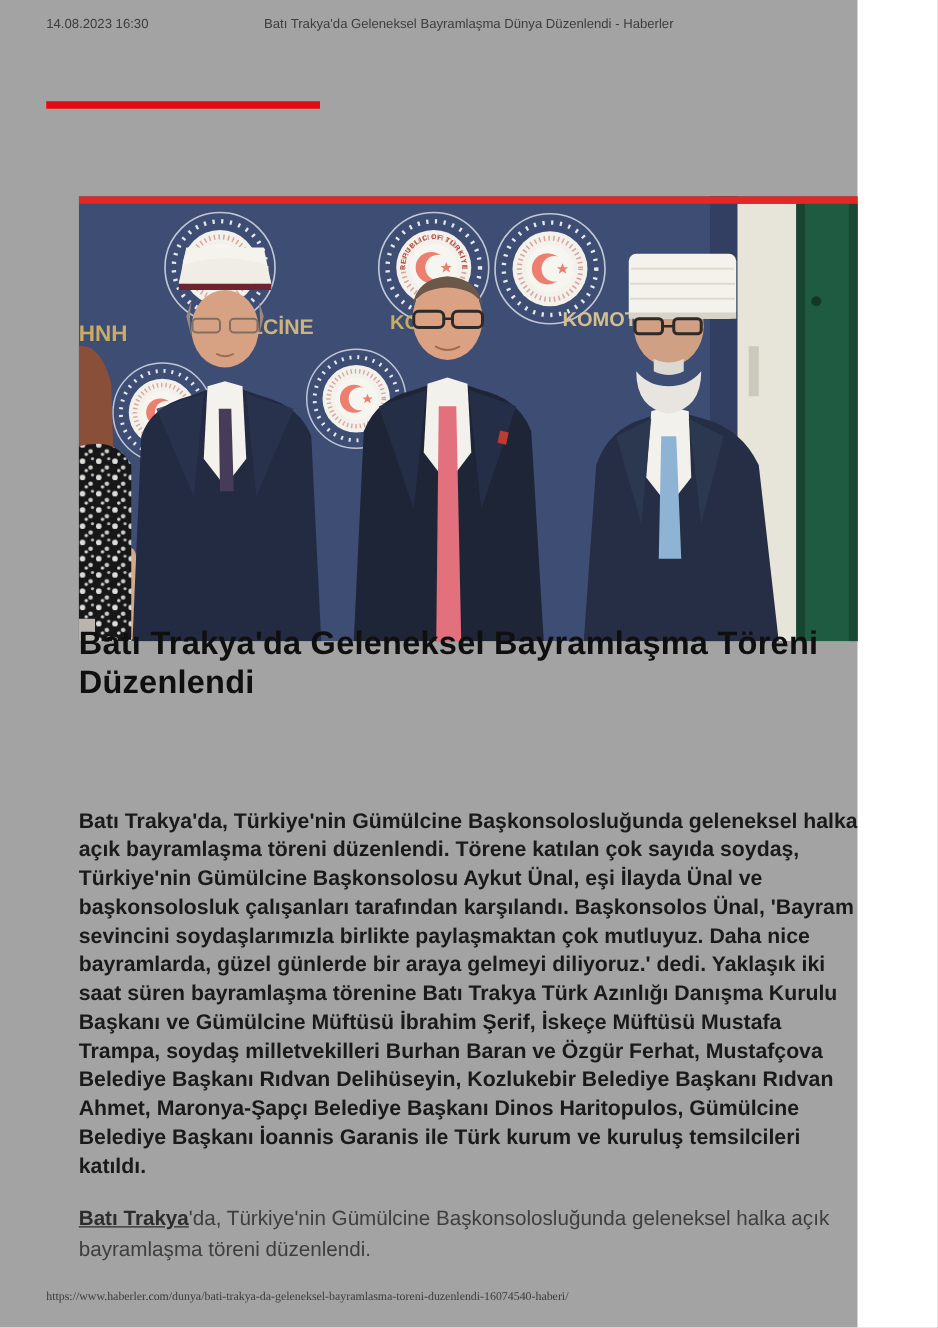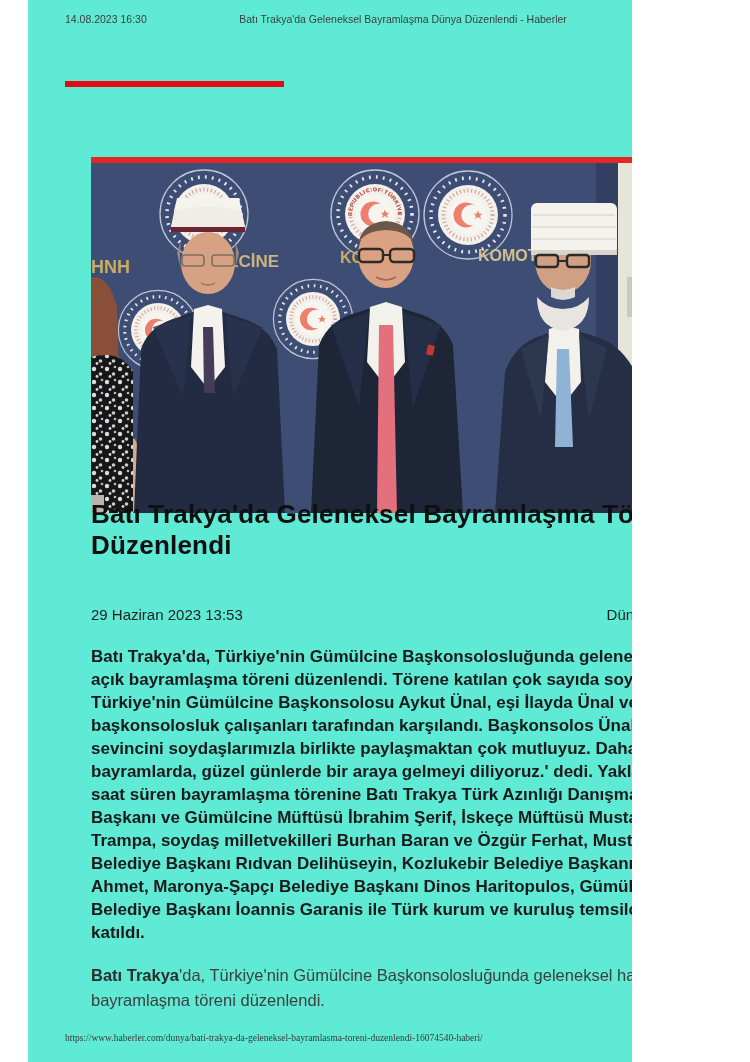--- a/index.html
+++ b/index.html
@@ -1,19 +1,19 @@
 <!DOCTYPE html>
 <html><head>
 <meta charset="utf-8">
 <style>
   * { margin:0; padding:0; box-sizing:border-box; }
   html,body { background:#ffffff; }
   .page {
-    position:relative; width:604px; height:1062px; background:#5eead4;
-    font-family:"Liberation Sans", sans-serif; overflow:hidden;margin-left:28px;
+    position:relative; width:686px; height:1062px; background:#a3a3a3;
+    font-family:"Liberation Sans", sans-serif; overflow:hidden;
   }
   .print-header { position:absolute; top:13px; left:0; width:750px; height:16px; }
   .ph-datetime { position:absolute; left:37px; top:0; font-size:10.5px; color:#3d3d3d; }
   .ph-title { position:absolute; left:0; top:0; width:100%; text-align:center; font-size:10.5px; color:#3d3d3d; }
   .logo-bar { position:absolute; left:37px; top:81px; width:219px; height:6px; }
   .photo-wrap { position:absolute; left:63px; top:157px; width:624px; height:356px; }
   .headline {
     position:absolute; left:63px; top:499px; width:626px;
     font-size:26px; line-height:31px; font-weight:700; color:#0f0f0f; letter-spacing:0.2px;
   }
@@ -21,21 +21,21 @@
   .meta-date { position:absolute; left:0; top:0; }
   .meta-category { position:absolute; right:0; top:0; }
   .article-body {
     position:absolute; left:63px; top:645px; width:627px;
     font-size:17px; line-height:23px; font-weight:700; color:#1a1a1a;
   }
   .article-summary {
     position:absolute; left:63px; top:963px; width:627px;
     font-size:16.5px; line-height:25px; font-weight:400; color:#3e3e3e;
   }
-  .summary-lead { font-weight:700; color:#2d2d2d; }
+  .summary-lead { font-weight:700; color:#2d2d2d;text-decoration:underline; }
   .print-footer { position:absolute; top:1033px; left:0; width:750px; height:14px; }
   .pf-url { position:absolute; left:37px; top:0; font-size:9.5px; color:#3a3a3a;font-family:Liberation Serif, serif; }
   .pf-page { position:absolute; right:37px; top:0; font-size:10px; color:#3a3a3a; }
 </style>
 </head>
 <body>
 
 <div class="page">
 
   <div class="print-header">
@@ -152,24 +152,20 @@
         <rect x="476" y="98" width="22" height="12" rx="3" fill="none" stroke="#2e2a28" stroke-width="2.4"></rect>
         <path d="M467,104 L476,104" stroke="#2e2a28" stroke-width="2"></path>
       </g>
 
       <rect x="0" y="0" width="624" height="6" fill="#e42722"></rect>
     </svg>
   </div>
 
   <h1 class="headline">Batı Trakya'da Geleneksel Bayramlaşma Töreni Düzenlendi</h1>
 
-  <div class="meta-row">
-    <span class="meta-date">29 Haziran 2023 13:53</span>
-    <span class="meta-category">Dünya Haberleri</span>
-  </div>
 
   <p class="article-body">Batı Trakya'da, Türkiye'nin Gümülcine Başkonsolosluğunda geleneksel halka açık bayramlaşma töreni düzenlendi. Törene katılan çok sayıda soydaş, Türkiye'nin Gümülcine Başkonsolosu Aykut Ünal, eşi İlayda Ünal ve başkonsolosluk çalışanları tarafından karşılandı. Başkonsolos Ünal, 'Bayram sevincini soydaşlarımızla birlikte paylaşmaktan çok mutluyuz. Daha nice bayramlarda, güzel günlerde bir araya gelmeyi diliyoruz.' dedi. Yaklaşık iki saat süren bayramlaşma törenine Batı Trakya Türk Azınlığı Danışma Kurulu Başkanı ve Gümülcine Müftüsü İbrahim Şerif, İskeçe Müftüsü Mustafa Trampa, soydaş milletvekilleri Burhan Baran ve Özgür Ferhat, Mustafçova Belediye Başkanı Rıdvan Delihüseyin, Kozlukebir Belediye Başkanı Rıdvan Ahmet, Maronya-Şapçı Belediye Başkanı Dinos Haritopulos, Gümülcine Belediye Başkanı İoannis Garanis ile Türk kurum ve kuruluş temsilcileri katıldı.</p>
 
   <p class="article-summary"><span class="summary-lead">Batı Trakya</span><span>'da, Türkiye'nin Gümülcine Başkonsolosluğunda geleneksel halka açık bayramlaşma töreni düzenlendi.</span></p>
 
   <div class="print-footer">
     <span class="pf-url">https://www.haberler.com/dunya/bati-trakya-da-geleneksel-bayramlasma-toreni-duzenlendi-16074540-haberi/</span>
     <span class="pf-page">1/5</span>
   </div>
 

